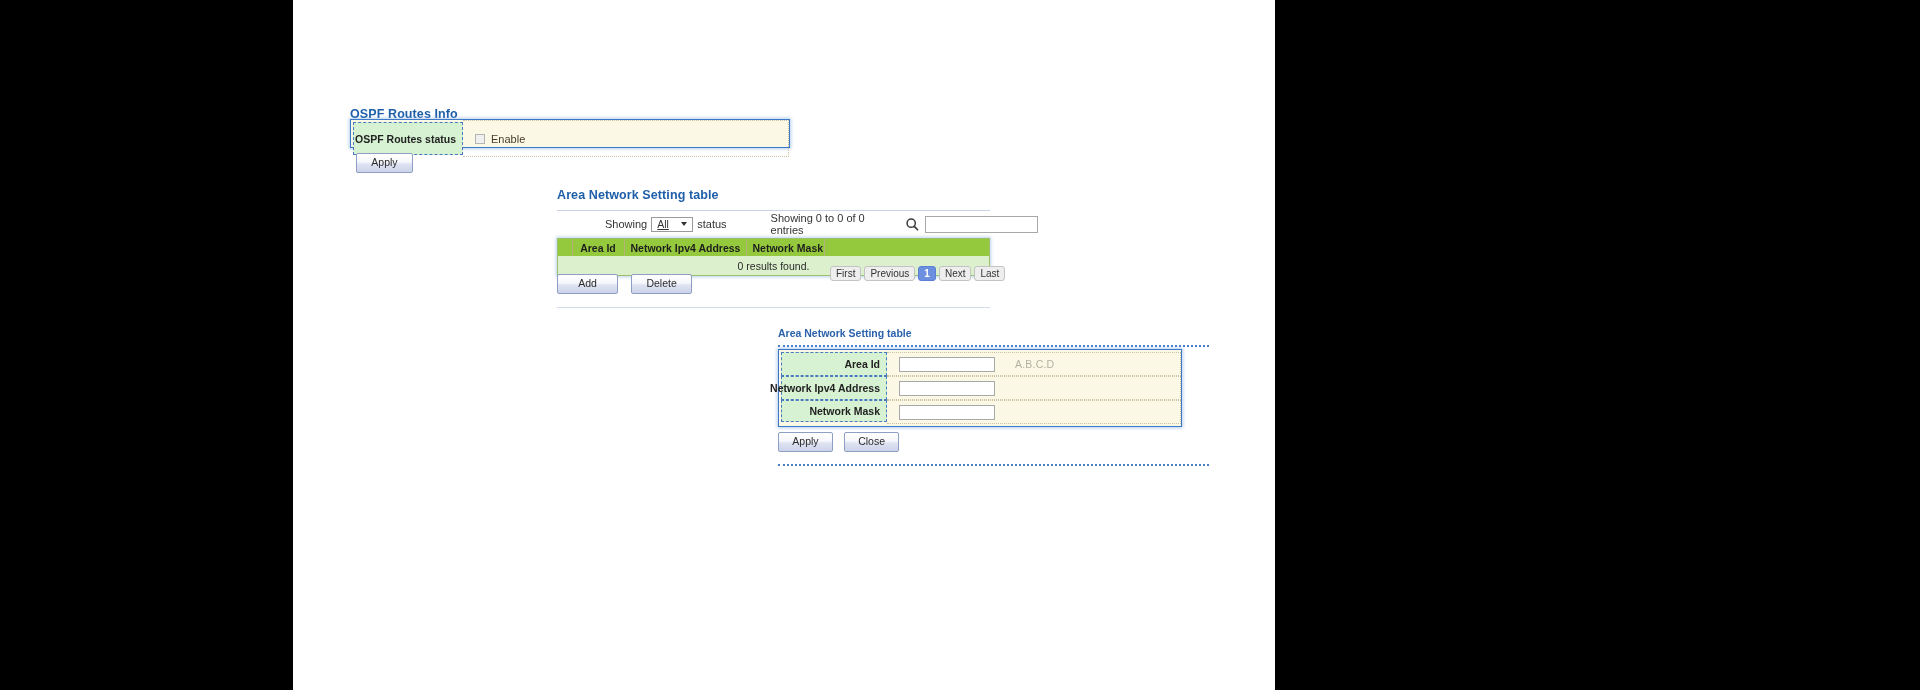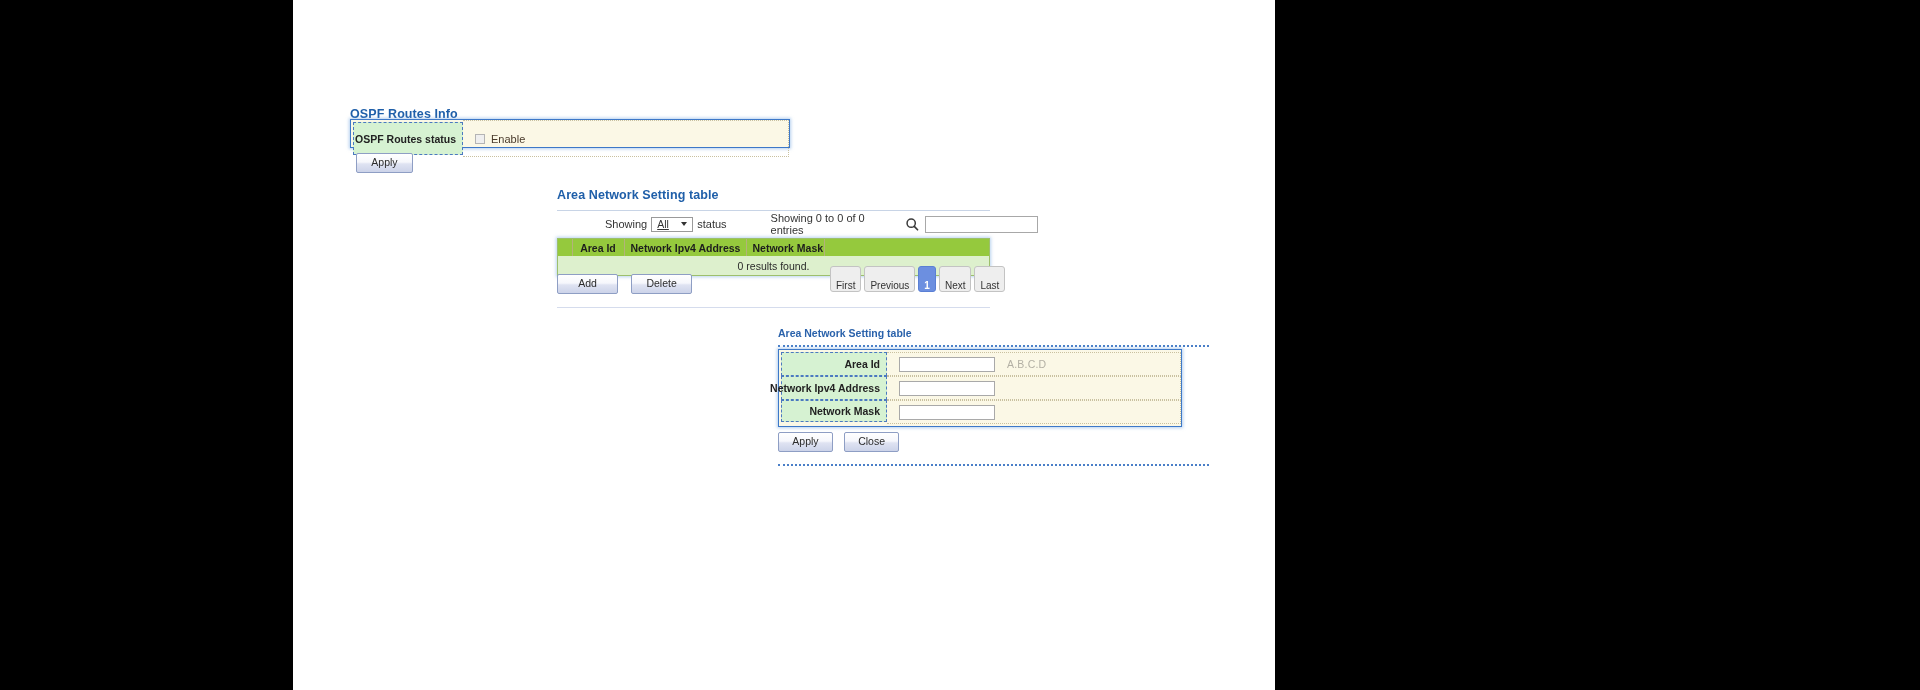--- a/index.html
+++ b/index.html
@@ -182,21 +182,21 @@
     background: #ffffff;
     box-sizing: border-box;
   }
 
   
   .pager { display: flex; gap: 3px; }
   .pg {
     box-sizing: border-box;
     height: 15px;
     line-height: 13px;
-    padding: 12px 5px;
+    padding: 0 5px;
     font-size: 10px;
     color: #333333;
     border: 1px solid #c3c3c3;
     border-radius: 3px;
     background: #eeeeee;
     text-align: center;
     cursor: pointer;
   }
   .pg.active {
     background: #6c8fe0;
@@ -218,21 +218,21 @@
   }
   .m-input {
     height: 15px;
     border: 1px solid #a9a9a9;
     background: #ffffff;
     box-sizing: border-box;
   }
   .m-hint {
     color: #b3b0a4;
     font-size: 10.5px;
-    margin-left: 12px;
+    margin-left: 20px;
     letter-spacing: .2px;
   }
 
   .abs { position: absolute; }
 </style>
 </head>
 <body>
 
 <div id="screen">
   <div id="page">

